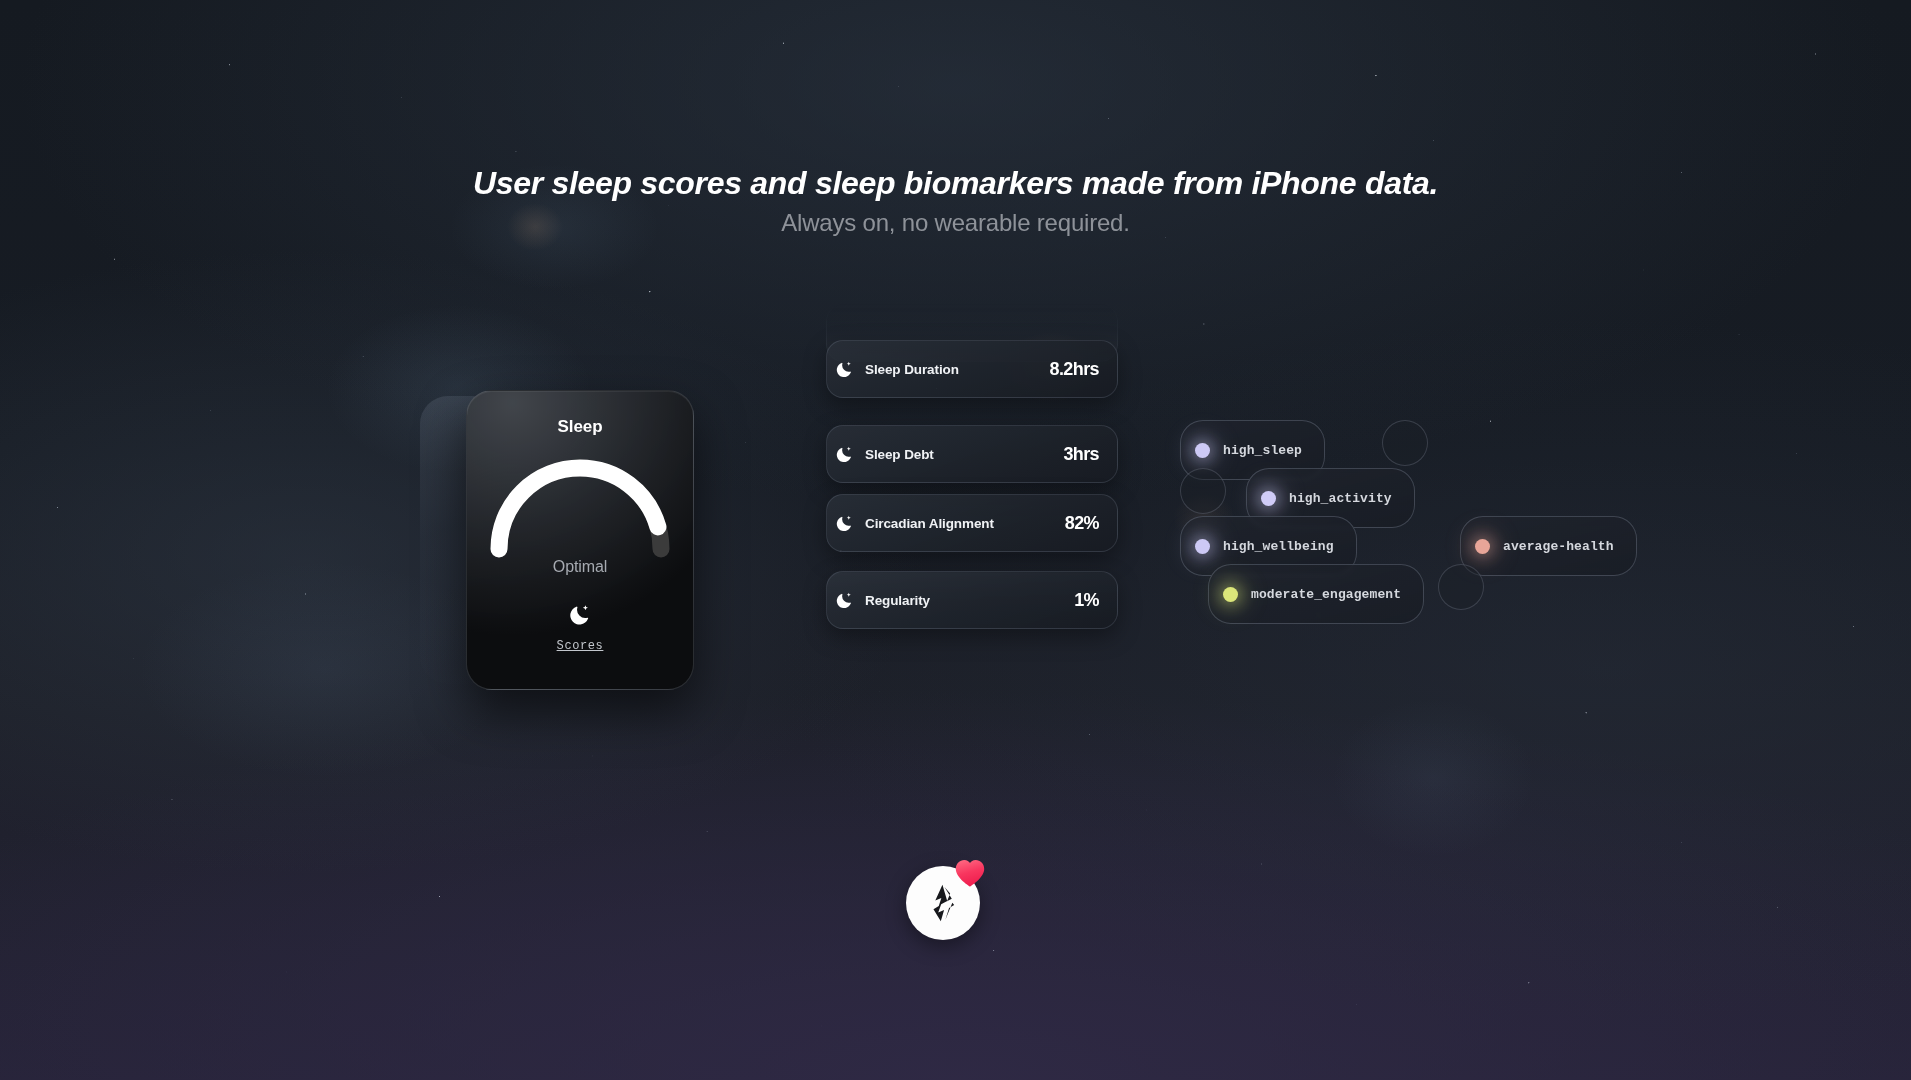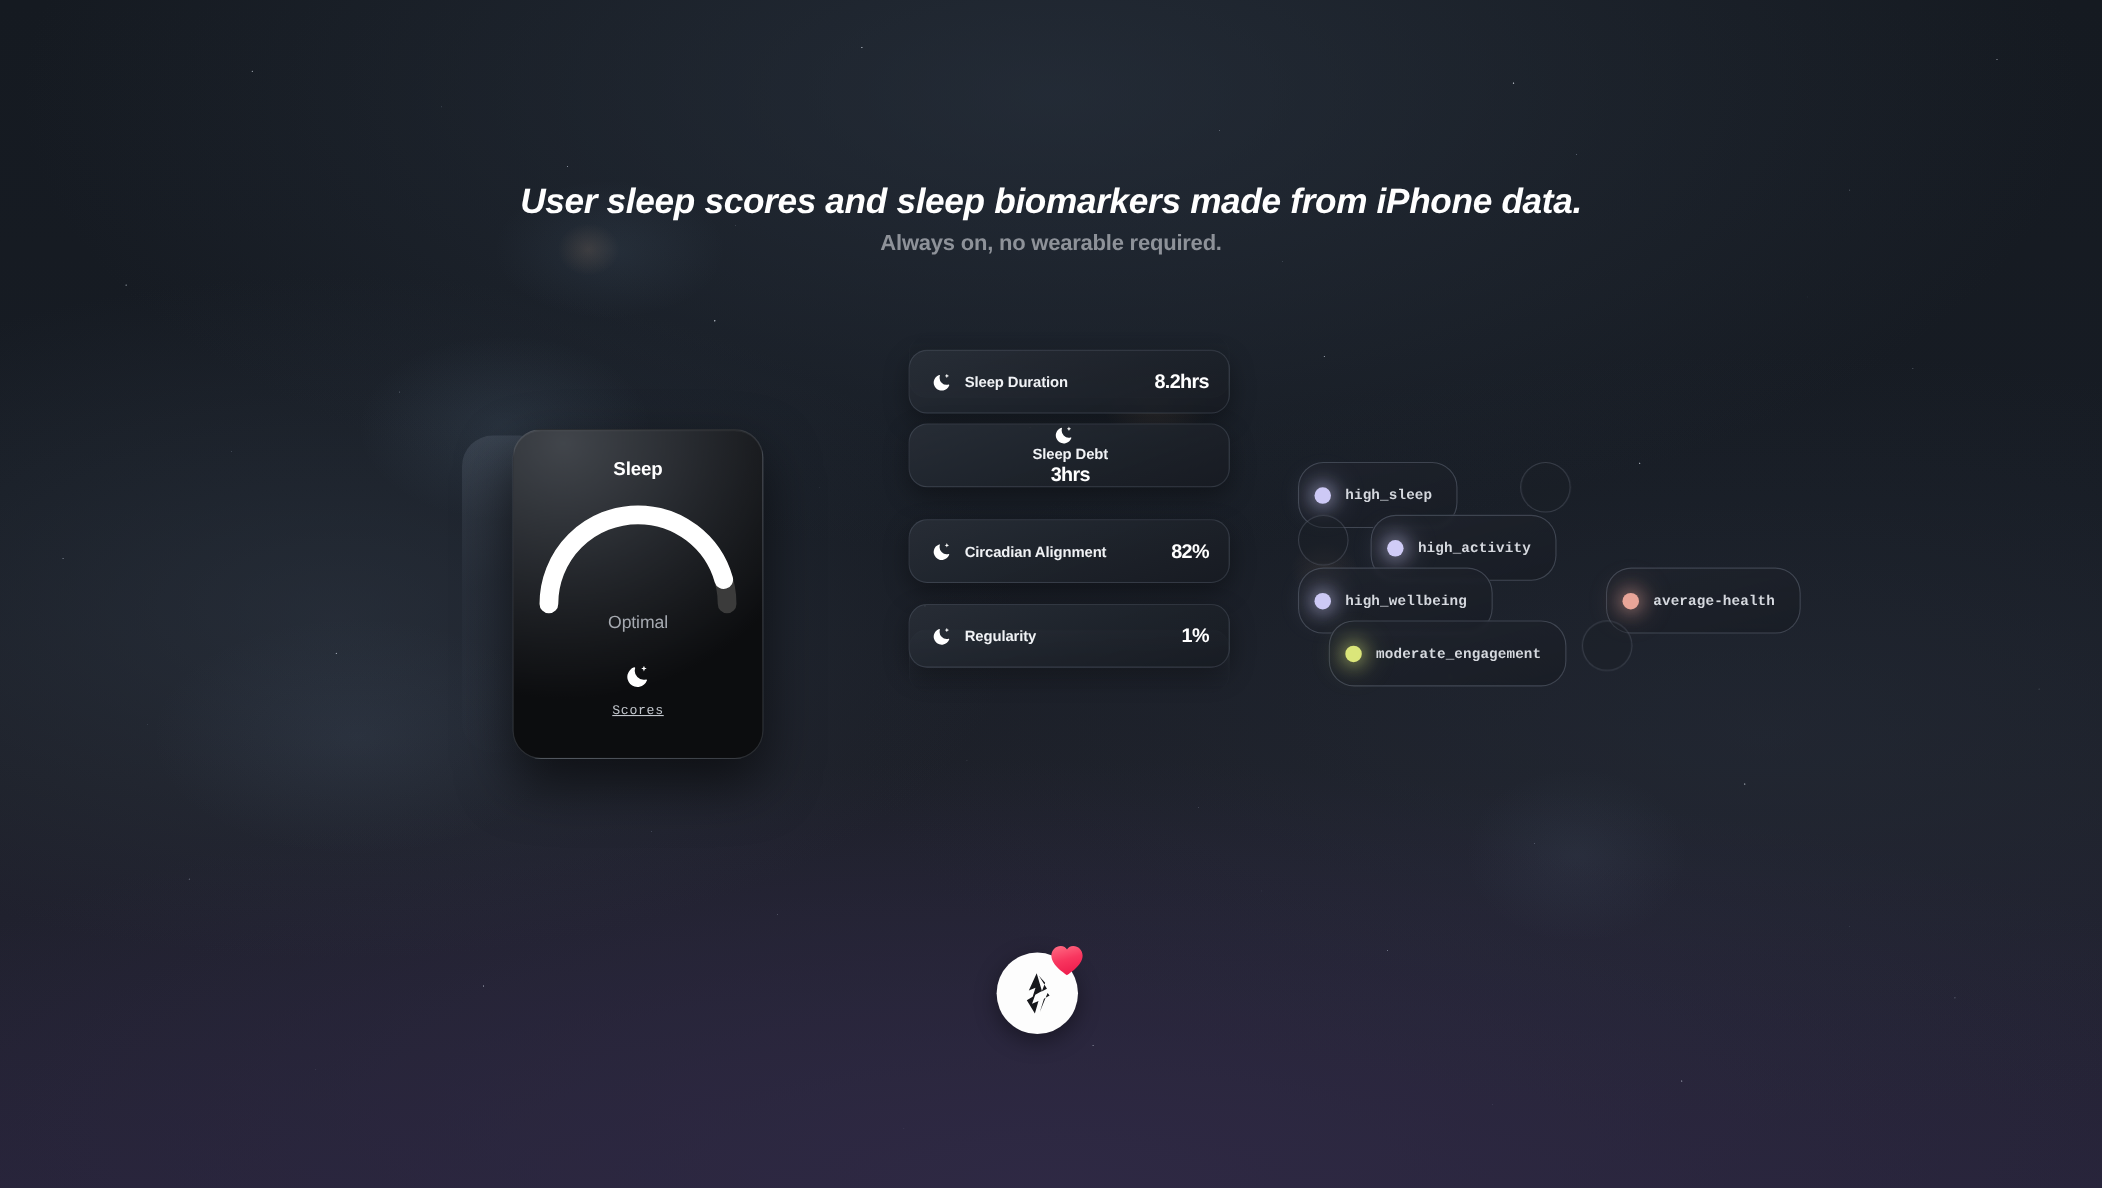--- a/index.html
+++ b/index.html
@@ -94,21 +94,21 @@
   }
 
   
   .headline-wrap { position:absolute; left:0; right:0; top:165px; text-align:center; z-index:5; }
   .headline {
     font-size:32px; font-weight:700; color:#ffffff; letter-spacing:-0.3px;
     line-height:1.18;
     font-style:italic;
   }
   .subheadline {
-    font-size:20px; font-weight:700; color:#8e9299; letter-spacing:-0.2px;
+    font-size:24px; font-weight:400; color:#8e9299; letter-spacing:-0.2px;
     line-height:1.2; margin-top:6px;
   }
 
   
   .score-cluster { position:absolute; left:420px; top:390px; width:320px; height:300px; z-index:6; }
   .ghost-card {
     position:absolute; left:0; top:6px; width:80px; height:288px;
     border-radius:28px;
     background:linear-gradient(160deg, rgba(126,138,156,.30) 0%, rgba(70,80,96,.16) 45%, rgba(40,46,58,.08) 100%);
     opacity:.72;
@@ -146,21 +146,21 @@
   }
 
   
   .biomarkers { position:absolute; left:826px; top:318px; width:292px; height:420px; z-index:6; }
   .bm-row {
     position:absolute; left:0; width:292px; height:58px;
     border-radius:17px;
     background:linear-gradient(160deg, rgba(41,47,56,.88) 0%, rgba(30,35,43,.90) 55%, rgba(23,27,34,.92) 100%);
     border:1px solid rgba(140,152,170,.20);
     box-shadow:0 8px 22px rgba(0,0,0,.34);
-    display:flex; align-items:center; padding:0 18px 0 20px;
+    display:flex; align-items:center; padding:0 18px 0 8px;margin-top:22px;
   }
   .bm-row .bm-icon { flex:0 0 auto; width:19px; height:19px; margin-right:11px; }
   .bm-row .bm-icon svg { display:block; width:19px; height:19px; }
   .bm-row .bm-label {
     flex:1 1 auto; font-size:13.5px; font-weight:700; color:#f0f2f5; letter-spacing:-0.1px;
   }
   .bm-row .bm-value {
     flex:0 0 auto; font-size:18px; font-weight:700; color:#ffffff; letter-spacing:-0.6px;
   }
   .bm-partial {
@@ -264,21 +264,21 @@
         <div class="bm-row" style="top: 0px;">
           <span class="bm-icon">
             <svg viewBox="0 0 24 24" aria-hidden="true">
               <path d="M19.3 14.7A8.2 8.2 0 0 1 9.4 4.5a0.7 0.7 0 0 0-0.95-0.82A9.2 9.2 0 1 0 20.1 15.6a0.7 0.7 0 0 0-0.8-0.9z" fill="#ffffff"></path>
               <path d="M17.4 2.2l0.72 1.86 1.86 0.72-1.86 0.72-0.72 1.86-0.72-1.86-1.86-0.72 1.86-0.72z" fill="#ffffff"></path>
             </svg>
           </span>
           <span class="bm-label">Sleep Duration</span>
           <span class="bm-value">8.2hrs</span>
         </div>
-        <div class="bm-row" style="top: 67px; flex-direction: column;">
+        <div class="bm-row" style="top: 85px;">
           <span class="bm-icon">
             <svg viewBox="0 0 24 24" aria-hidden="true">
               <path d="M19.3 14.7A8.2 8.2 0 0 1 9.4 4.5a0.7 0.7 0 0 0-0.95-0.82A9.2 9.2 0 1 0 20.1 15.6a0.7 0.7 0 0 0-0.8-0.9z" fill="#ffffff"></path>
               <path d="M17.4 2.2l0.72 1.86 1.86 0.72-1.86 0.72-0.72 1.86-0.72-1.86-1.86-0.72 1.86-0.72z" fill="#ffffff"></path>
             </svg>
           </span>
           <span class="bm-label">Sleep Debt</span>
           <span class="bm-value">3hrs</span>
         </div>
         <div class="bm-row" style="top: 154px;">

